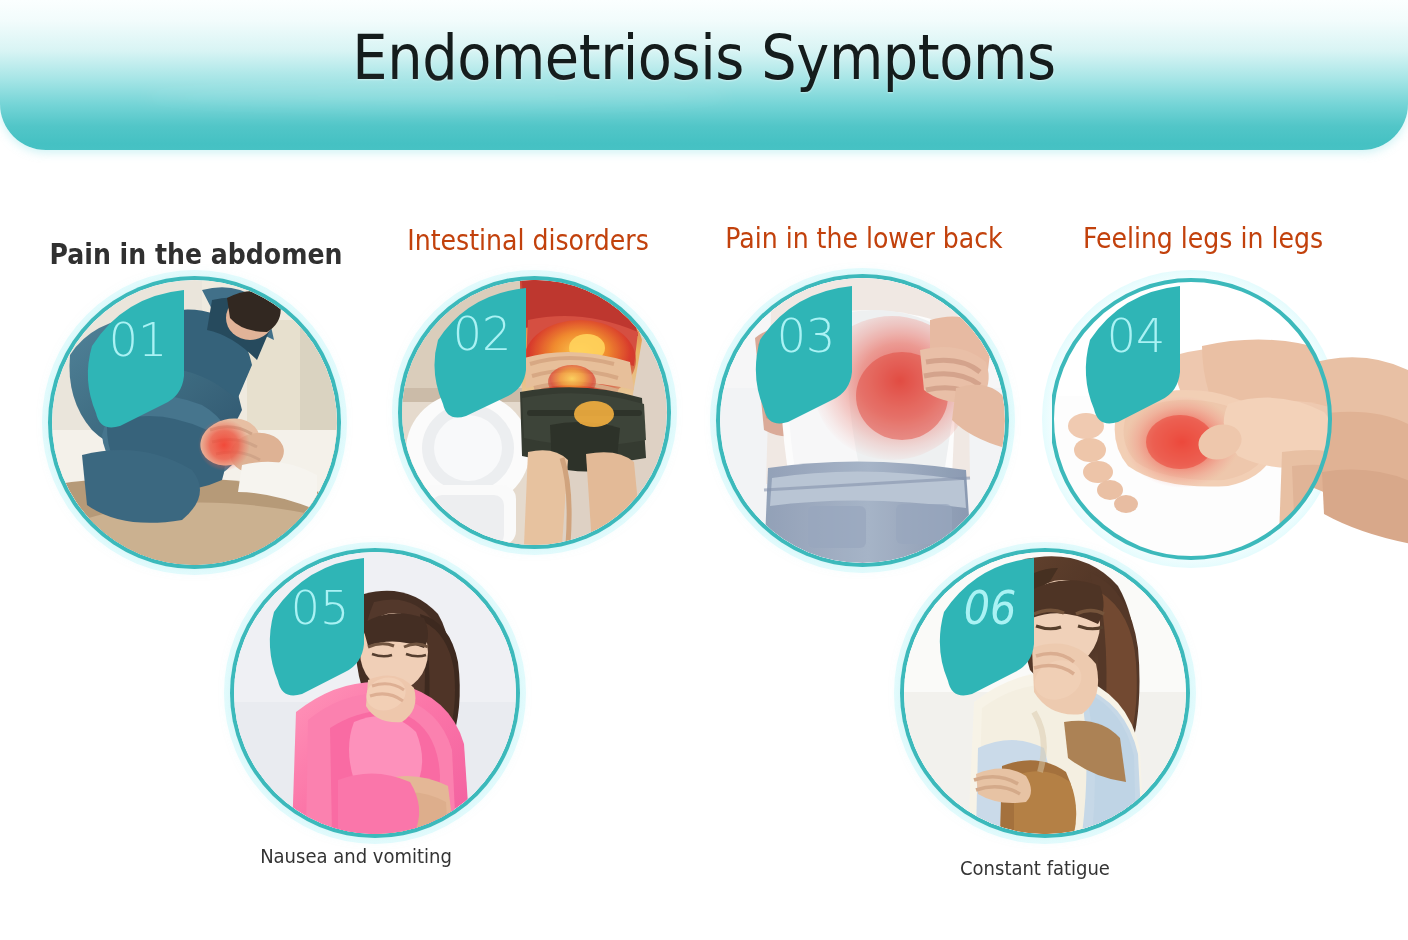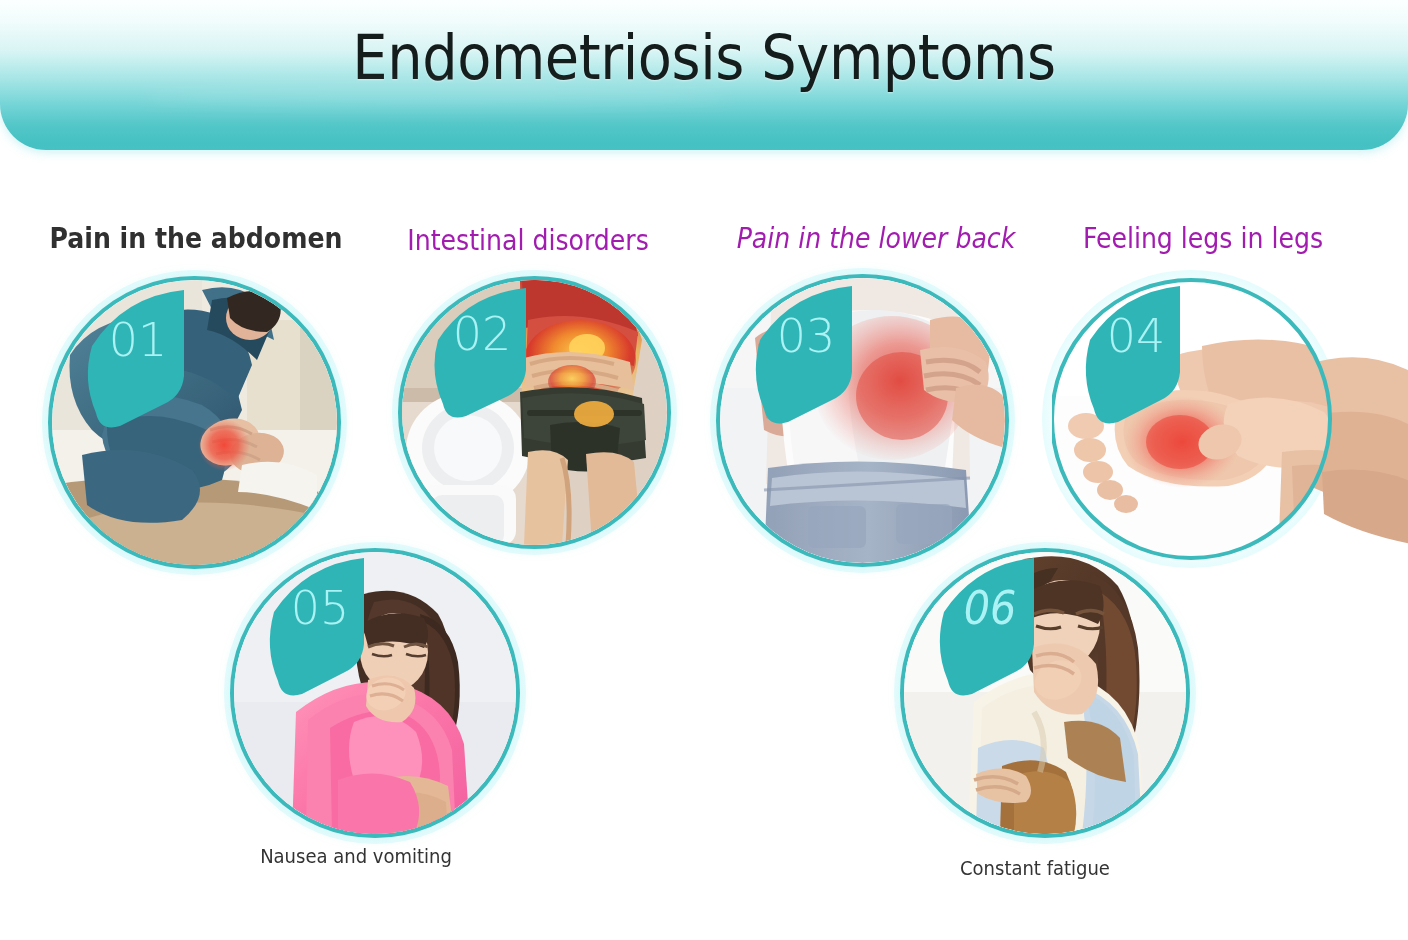--- a/index.html
+++ b/index.html
@@ -77,21 +77,21 @@
     font-family: "DejaVu Sans", "Liberation Sans", sans-serif;
     font-stretch: condensed;
     text-align: center;
   }
   .label-top {
     font-weight: 600;
     color: #303030;
   }
   .label-reg {
     font-weight: 400;
-    color: #a21caf;
+    color: #c2410c;
   }
   .label-bottom {
     font-weight: 400;
     color: #333333;
     font-size: 20px;
   }
 
   .circle-wrap {
     position: absolute;
     border-radius: 50%;
@@ -141,21 +141,21 @@
   }
 </style>
 </head>
 <body>
 
 <div id="header-banner">
   <div id="page-title">Endometriosis Symptoms</div>
 </div>
 
 <div class="symptom-item" style="left:36px; top:222px; width:320px;">
-  <div class="symptom-label label-top" style="left:0; top:0; width:320px;">Pain in the abdomen</div>
+  <div class="symptom-label label-top" style="left:0; top:16px; width:320px;">Pain in the abdomen</div>
 
   <div class="circle-wrap" style="left:16px; top:58px; width:285px; height:285px;">
     <div class="circle-glow"></div>
     <div class="circle-photo">
       <svg viewBox="0 0 285 285" width="285" height="285" aria-hidden="true">
         <defs>
           <clipPath id="clip1">
               <circle cx="142.5" cy="142.5" r="142.5"></circle>
             </clipPath>
           <radialGradient id="pain1" cx="50%" cy="50%" r="50%">
@@ -261,21 +261,21 @@
       </svg>
     </div>
     <svg class="badge-svg" viewBox="0 0 265 265">
       <path d="M36 60 Q66 14 124 8 L124 90 Q122 108 106 116 L64 136 Q45 142 41 124 Q27 92 36 60 Z" fill="#2fb5b6"></path>
       <text class="badge-number" x="80" y="70" text-anchor="middle">02</text>
     </svg>
   </div>
 </div>
 
 <div class="symptom-item" style="left:690px; top:222px; width:340px;">
-  <div class="symptom-label label-reg" style="left:16px; top:0; width:340px;font-style:italic;">Pain in the lower back</div>
+  <div class="symptom-label label-reg" style="left:4px; top:0; width:340px;">Pain in the lower back</div>
 
   <div class="circle-wrap" style="left:30px; top:56px; width:285px; height:285px;text-align:center;">
     <div class="circle-glow"></div>
     <div class="circle-photo">
       <svg viewBox="0 0 285 285" width="285" height="285" aria-hidden="true">
         <defs>
           <clipPath id="clip3">
               <circle cx="142.5" cy="142.5" r="142.5"></circle>
             </clipPath>
           <radialGradient id="pain3" cx="55%" cy="45%" r="58%">

